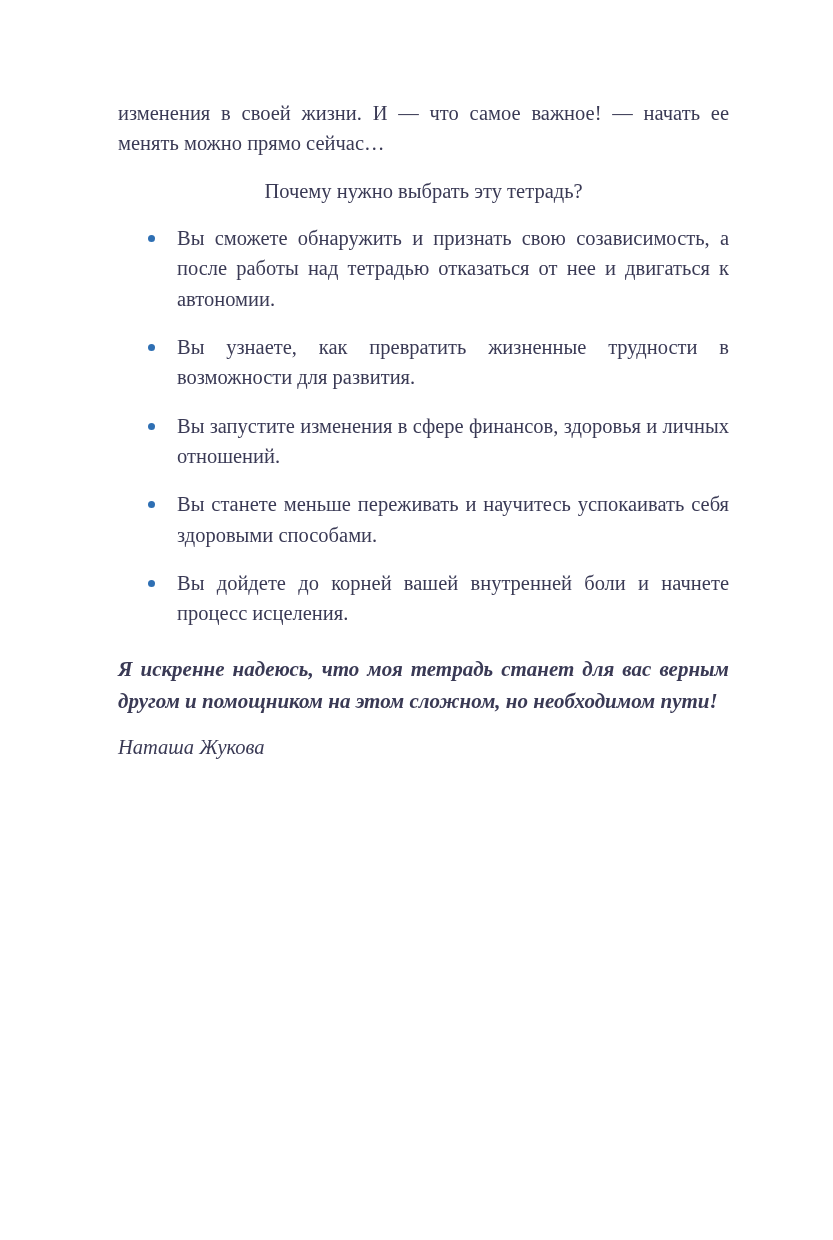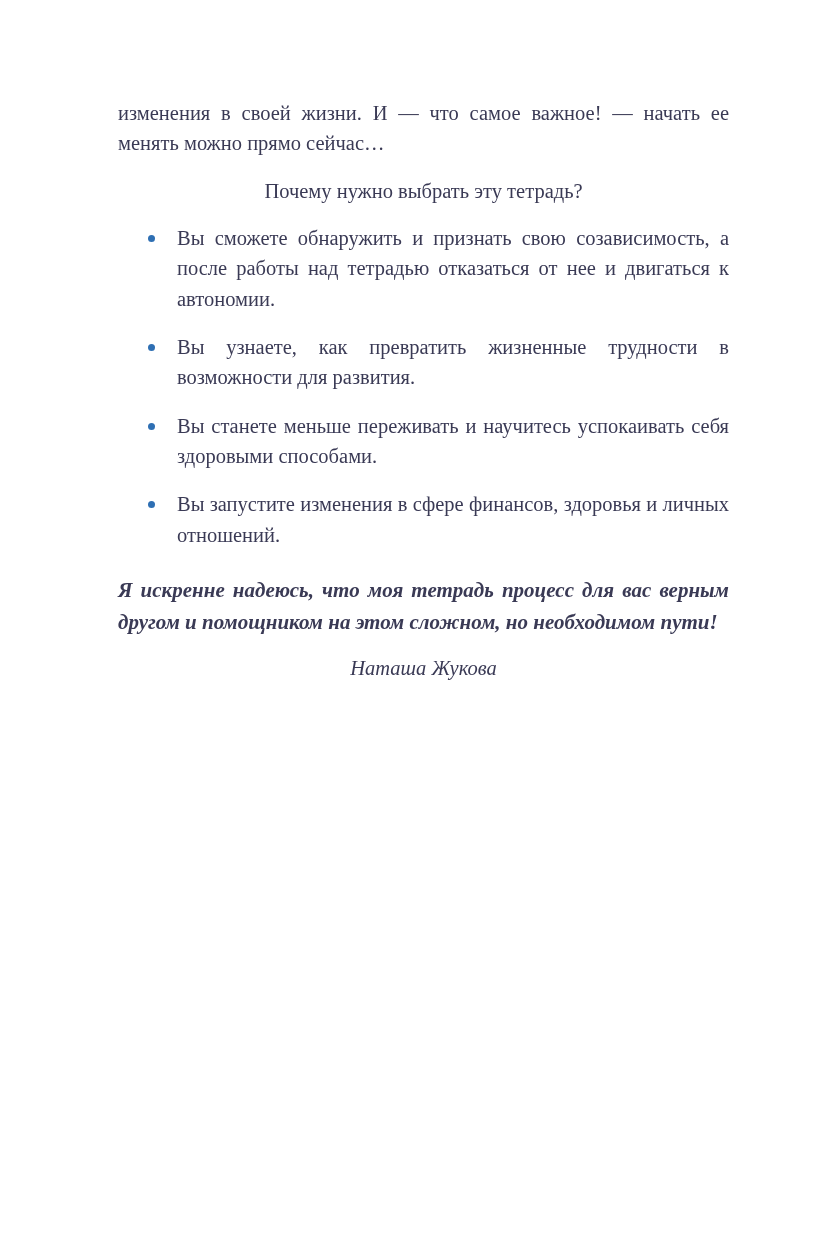--- a/index.html
+++ b/index.html
@@ -62,21 +62,21 @@
     font-size: 21px;
     line-height: 1.55;
     font-weight: bold;
     font-style: italic;
     text-align: justify;
     margin: 24px 0 0 0;
   }
   .signature {
     font-size: 20.5px;
     font-style: italic;
-    text-align: center;
+    text-align: left;
     margin: 18px 0 0 0;
   }
 </style>
 </head>
 <body>
 
 <div class="page">
   <div class="content">
 
     <p class="para justify">изменения в своей жизни. И — что самое важное! — начать ее менять можно прямо сейчас…</p>
@@ -87,26 +87,30 @@
       <li class="bullet-item">
         <span class="dot"></span>
         <span>Вы сможете обнаружить и признать свою созависимость, а после работы над тетрадью отказаться от нее и двигаться к автономии.</span>
       </li>
       <li class="bullet-item">
         <span class="dot"></span>
         <span>Вы узнаете, как превратить жизненные трудности в возможности для развития.</span>
       </li>
       <li class="bullet-item">
         <span class="dot"></span>
+        <span>Вы запустите изменения в сфере финансов, здоровья и личных отношений.</span>
+      </li>
+      <li class="bullet-item">
+        <span class="dot"></span>
         <span>Вы станете меньше переживать и научитесь успокаивать себя здоровыми способами.</span>
       </li>
       <li class="bullet-item">
         <span class="dot"></span>
-        <span>Вы запустите изменения в сфере финансов, здоровья и личных отношений.</span>
+        <span>Вы дойдете до корней вашей внутренней боли и начнете процесс исцеления.</span>
       </li>
     </ul>
 
-    <p class="closing">Я искренне надеюсь, что моя тетрадь процесс для вас верным другом и помощником на этом сложном, но необходимом пути!</p>
+    <p class="closing">Я искренне надеюсь, что моя тетрадь станет для вас верным другом и помощником на этом сложном, но необходимом пути!</p>
 
     <p class="signature">Наташа Жукова</p>
 
   </div>
 </div>
 
 </body></html>

